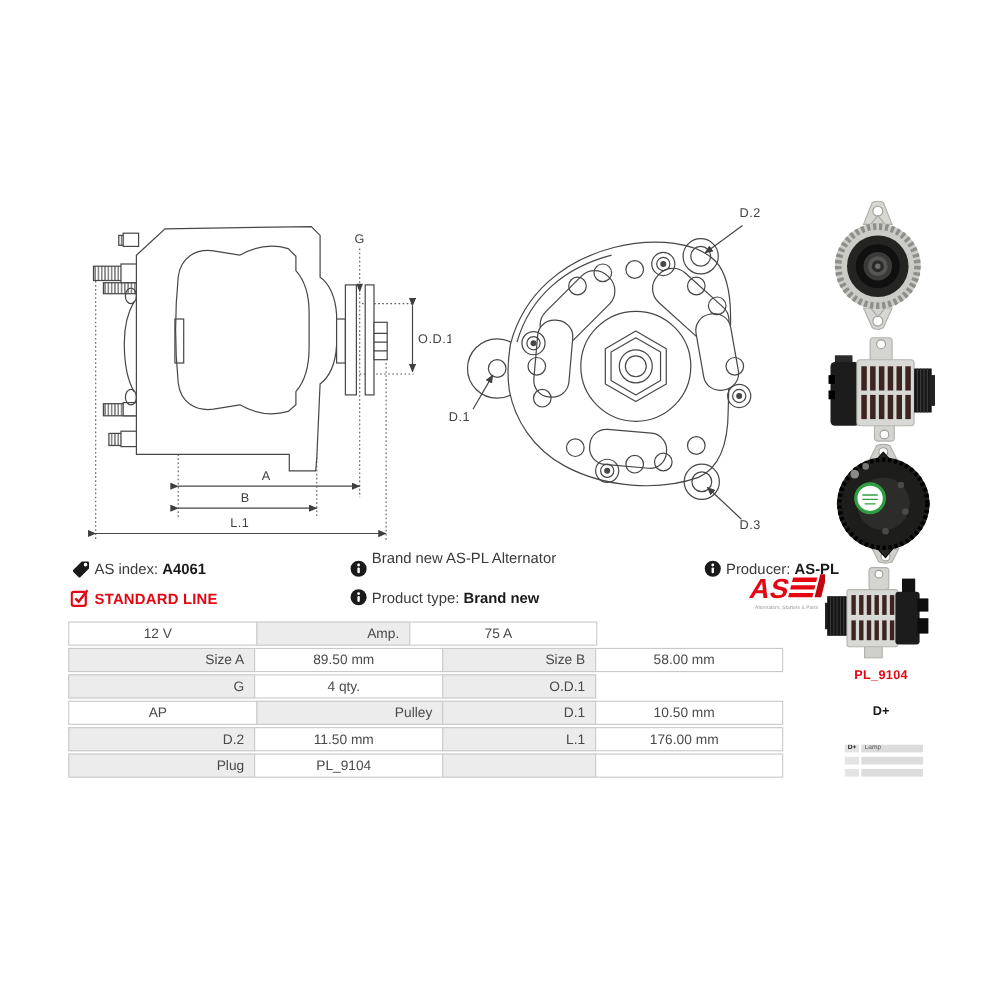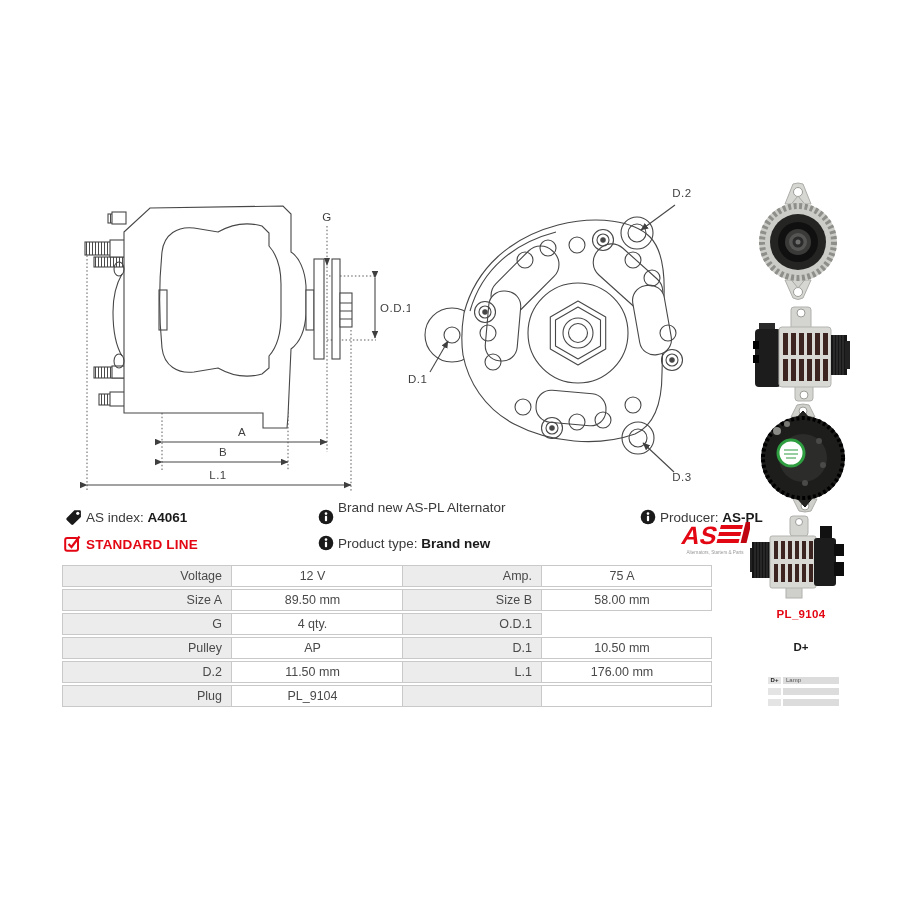--- a/index.html
+++ b/index.html
@@ -349,39 +349,38 @@
     <rect x="46" y="4" width="22" height="4"></rect>
     <rect x="46" y="11" width="22" height="4"></rect>
     <rect x="46" y="18" width="22" height="4"></rect>
     <rect x="70" y="1" width="6" height="21" fill="#c00511"></rect>
   </g>
   <text x="39" y="33" text-anchor="middle" font-size="4.6" fill="#9a9a9a">Alternators, Starters &amp; Parts</text>
 </svg>
 
 <div class="spec-table">
   <div class="spec-row">
-    <div class="spec-cell lab c1">Voltage</div>
     <div class="spec-cell val c2">12 V</div>
     <div class="spec-cell lab c3">Amp.</div>
     <div class="spec-cell val c4">75 A</div>
   </div>
   <div class="spec-row">
     <div class="spec-cell lab c1">Size A</div>
     <div class="spec-cell val c2">89.50 mm</div>
     <div class="spec-cell lab c3">Size B</div>
     <div class="spec-cell val c4">58.00 mm</div>
   </div>
   <div class="spec-row">
     <div class="spec-cell lab c1">G</div>
     <div class="spec-cell val c2">4 qty.</div>
     <div class="spec-cell lab c3">O.D.1</div>
   </div>
   <div class="spec-row">
+    <div class="spec-cell val c2">AP</div>
     <div class="spec-cell lab c1">Pulley</div>
-    <div class="spec-cell val c2">AP</div>
     <div class="spec-cell lab c3">D.1</div>
     <div class="spec-cell val c4">10.50 mm</div>
   </div>
   <div class="spec-row">
     <div class="spec-cell lab c1">D.2</div>
     <div class="spec-cell val c2">11.50 mm</div>
     <div class="spec-cell lab c3">L.1</div>
     <div class="spec-cell val c4">176.00 mm</div>
   </div>
   <div class="spec-row">

